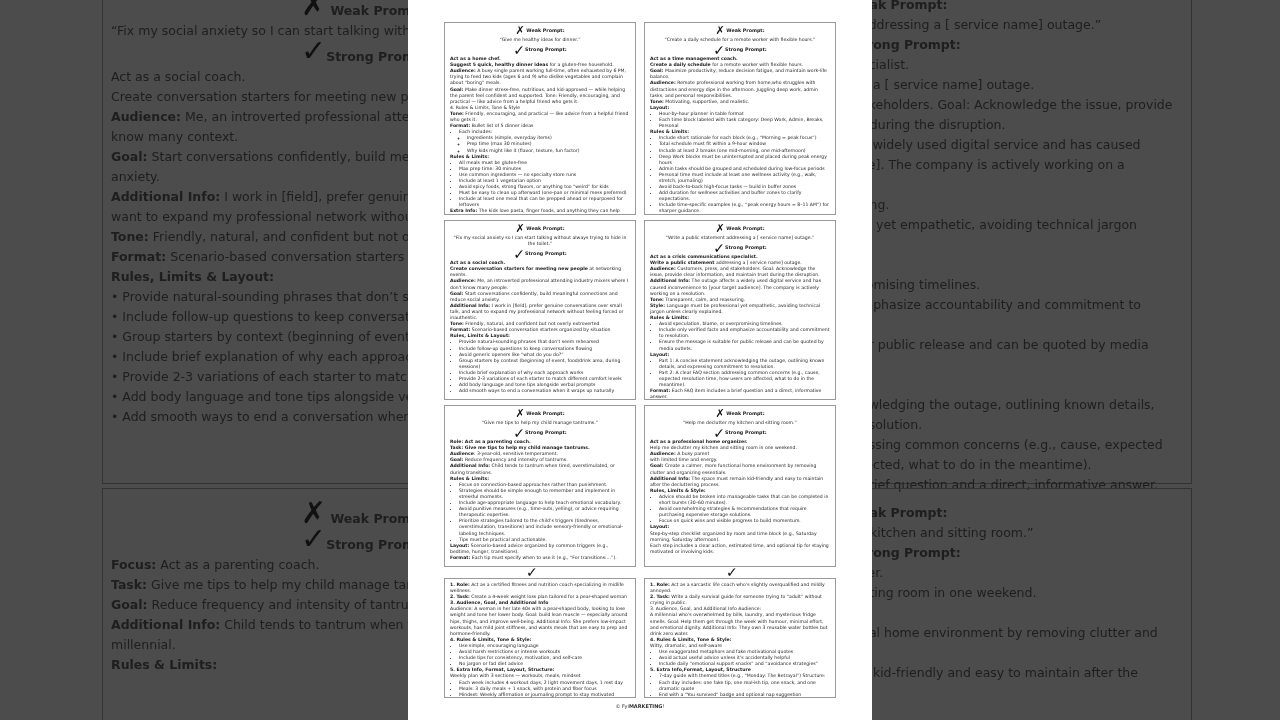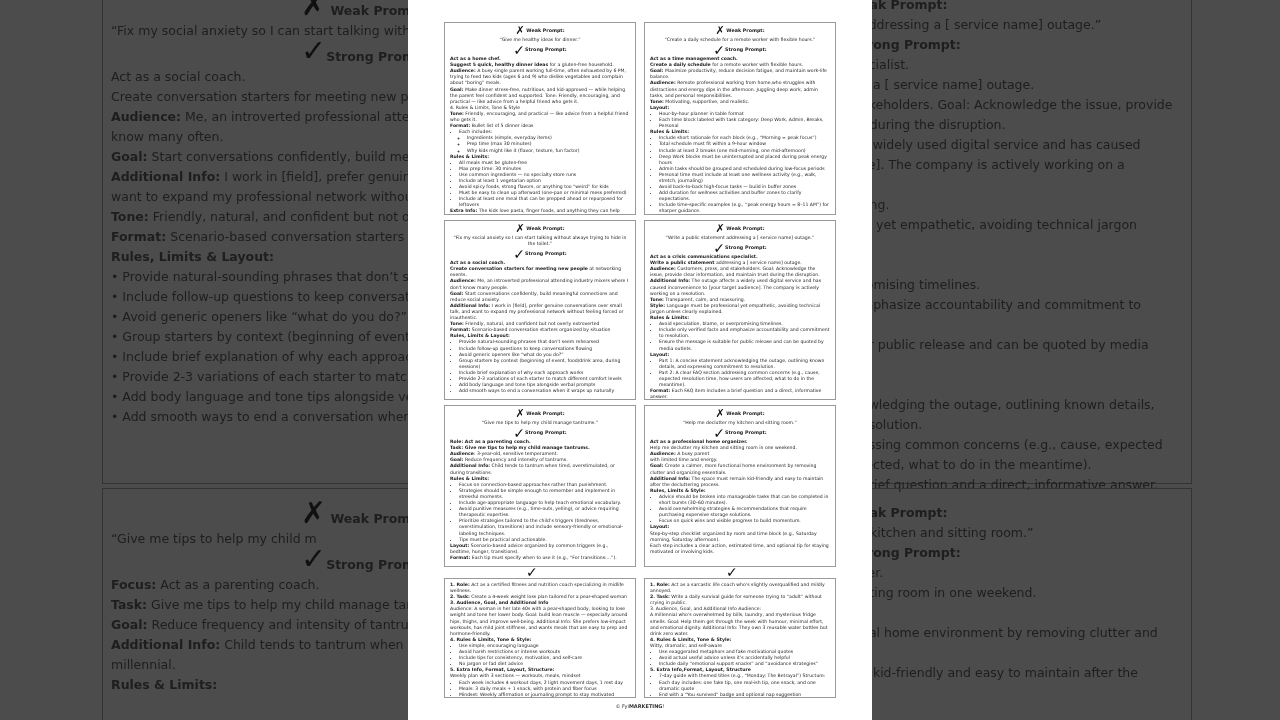--- a/index.html
+++ b/index.html
@@ -44,39 +44,38 @@
 <body>
 
 <div class="bg">
   <div class="bg-panel bg-left-top" id="bgLT" style="padding:14px 0 0 8px;">
       <div class="bl" style="padding-left: 190px;"><span class="bg-mark">✗</span><b> Weak Prompt:</b></div>
       <div class="bl">“Fix my social anxiety so I can start talking without a</div>
       <div class="bl" style="padding-left: 190px;"><span class="bg-mark">✓</span><b>Strong Prompt:</b></div>
       <div class="bl">Act as a social coach.</div>
       <div class="bl">Create conversation starters for meeting new pe</div>
       <div class="bl"><b>Audience:</b> Me, an introverted professional attendin</div>
-      <div class="bl">know many often.</div>
+      <div class="bl">know many context.</div>
       <div class="bl"><b>Goal:</b> Start conversations confidently, build meanin</div>
+      <div class="bl">anxiety.</div>
       <div class="bl"><b>Additional Info:</b> I work in [field], prefer genuine co</div>
       <div class="bl">want to expand my professional network without fe</div>
       <div class="bl"><b>Tone:</b> Friendly, natural, and confident but not overl</div>
       <div class="bl"><b>Format:</b> Scenario-based conversation starters orga</div>
       <div class="bl"><b>Rules, Limits &amp; Layout:</b></div>
       <div class="bl">•  Provide natural-sounding phrases that don’t see</div>
       <div class="bl">•  Include follow-up questions to keep conversation</div>
-      <div class="bl">•  Avoid generic openers like “what do you do?”</div>
       <div class="bl">•  Group starters by context (beginning of event, fo</div>
       <div class="bl">•  Include brief explanation of why each approach</div>
       <div class="bl">•  Provide 2-3 variations of each starter to match c</div>
       <div class="bl">•  Add body language and tone tips alongside verb</div>
       <div class="bl">•  Add smooth ways to end a conversation when it</div>
     </div>
   <div class="bg-panel bg-left-bot" id="bgLB" style="padding:14px 0 0 8px;">
       <div class="bl" style="padding-left: 190px;"><span class="bg-mark">✗</span><b> Weak Prompt:</b></div>
-      <div class="bl">“Give me tips to help my child m</div>
       <div class="bl" style="padding-left: 190px;"><span class="bg-mark">✓</span><b>Strong Prompt:</b></div>
       <div class="bl"><b>Focus:</b> Act as a parenting coach.</div>
       <div class="bl"><b>Task:</b> Give me tips to help my child manage tan</div>
       <div class="bl"><b>Goal:</b> Reduce frequency and intensity of tantrums</div>
       <div class="bl"><b>Additional Info:</b> Child tends to tantrum when tire</div>
       <div class="bl">millennial.</div>
       <div class="bl"><b>Rules &amp; Limits:</b></div>
     </div>
   <div class="bg-panel bg-right-top" id="bgRT" style="padding:14px 0 0 10px;">
       <div class="bl"><b>eak Prompt:</b></div>

